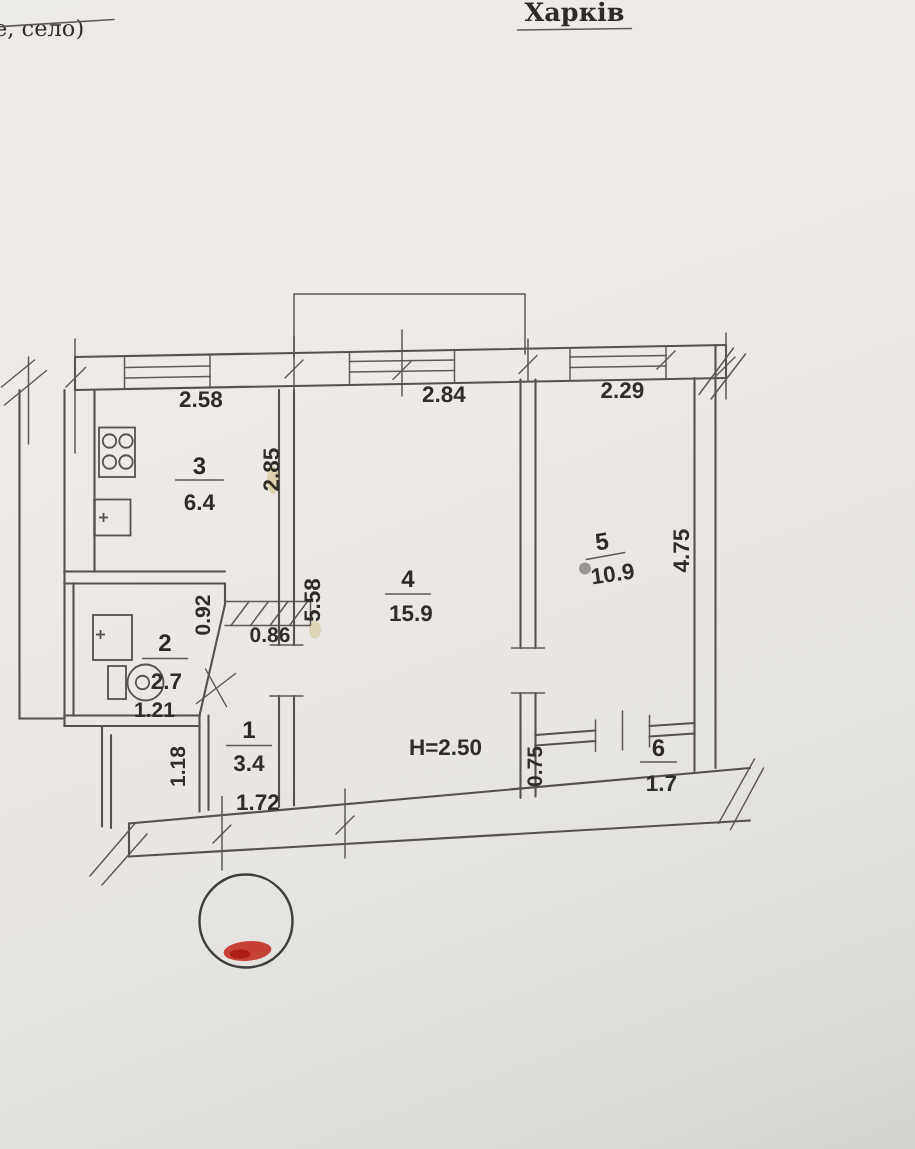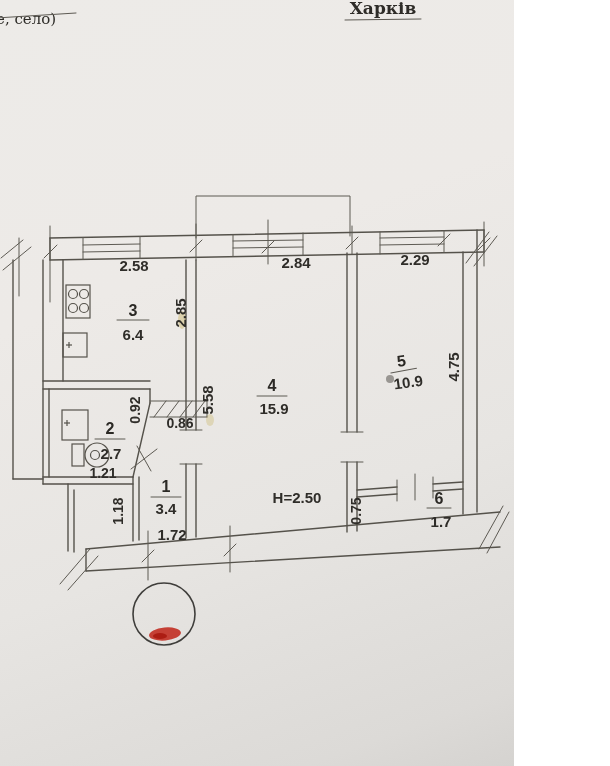--- a/index.html
+++ b/index.html
@@ -1,17 +1,17 @@
 <!DOCTYPE html>
 <html><head>
 <meta charset="utf-8">
 <style>
   html,body{margin:0;padding:0;}
   #page{
-    position:relative;width:514px;height:766px;overflow:hidden;
+    position:relative;width:610px;height:766px;overflow:hidden;
     background:linear-gradient(160deg,#edebe8 0%,#edeae7 35%,#e7e5e2 65%,#dcdad7 92%,#d5d3d0 100%);
     font-family:"Liberation Sans",sans-serif;
   }
   svg{display:block}
   .wall{stroke:#55524b;stroke-width:1.4;fill:none;stroke-linecap:round;}
   .thin{stroke:#5d5a53;stroke-width:1;fill:none;stroke-linecap:round;}
   .icon{stroke:#55524b;stroke-width:1.2;fill:none;}
   .dim{font-family:"Liberation Sans",sans-serif;font-size:15px;font-weight:600;fill:#2f2d29;}
   .dim.small{font-size:14px;}
   .roomno{font-family:"Liberation Sans",sans-serif;font-size:16px;font-weight:700;fill:#2b2925;}

